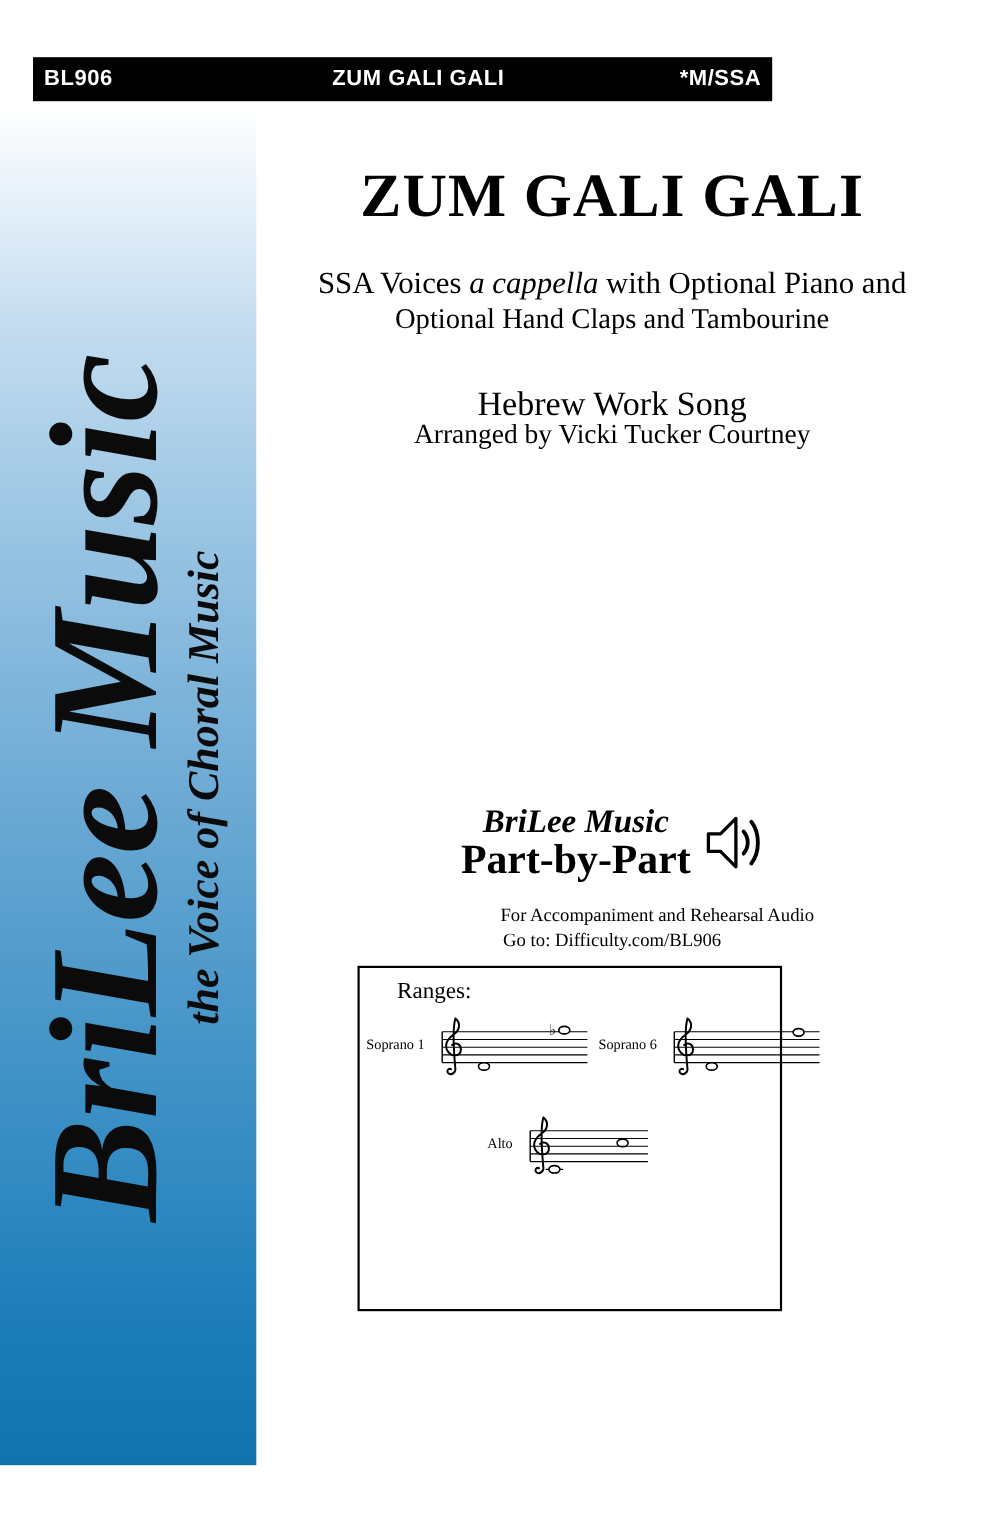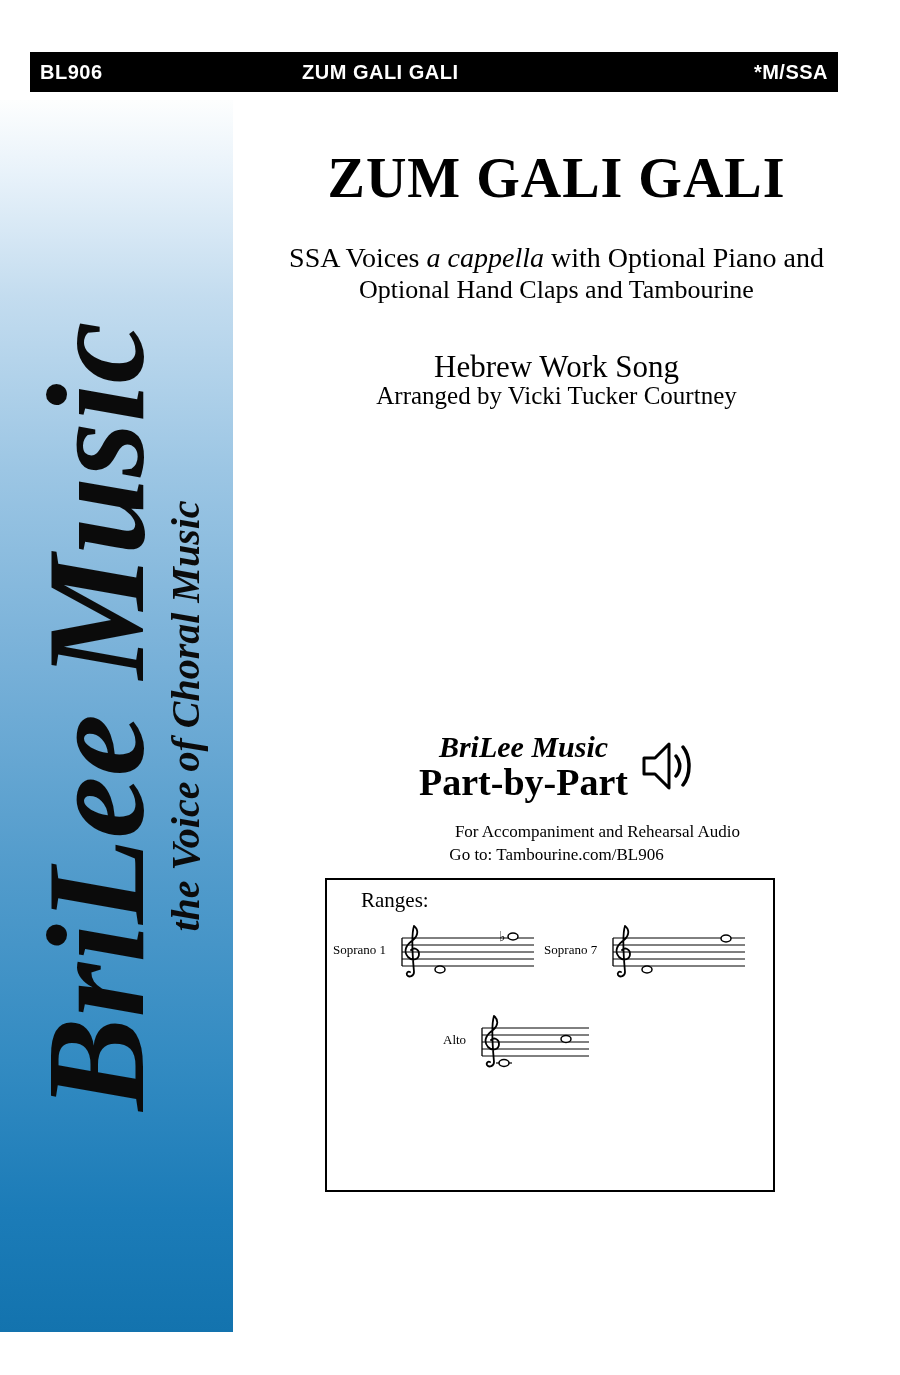--- a/index.html
+++ b/index.html
@@ -3,21 +3,21 @@
 <meta charset="utf-8">
 <style>
   html,body { margin:0; padding:0; }
   body {
     width:900px; height:1375px; position:relative; background:#ffffff;
     font-family:"Liberation Serif", serif; color:#000; overflow:hidden;
   }
 
   
   .header-bar {
-    position:absolute; left:30px; top:52px; width:808px; height:40px;
+    position:absolute; left:30px; top:52px; width:672px; height:40px;
     background:#000000; color:#ffffff;
     font-family:"Liberation Sans", sans-serif; font-weight:bold; font-size:20px;
   }
   .header-catalog { position:absolute; left:10px; top:50%; transform:translateY(-50%); letter-spacing:0.5px; }
   .header-title   { position:absolute; left:272px; top:50%; transform:translateY(-50%); letter-spacing:0.5px; }
   .header-voicing { position:absolute; right:10px; top:50%; transform:translateY(-50%); letter-spacing:0.5px; }
 
   
   .band {
     position:absolute; left:0; top:100px; width:233px; height:1232px; overflow:hidden;
@@ -54,21 +54,21 @@
     display:flex; justify-content:center; align-items:center; gap:10px;
   }
   .logo-text { text-align:center; }
   .logo-brand   { font-style:italic; font-weight:bold; font-size:30px; line-height:1.05; }
   .logo-product { font-weight:bold; font-size:38px; line-height:1.0;text-align:right; }
   .audio-line-1 { top:822px; font-size:17px;padding-left:41px; }
   .audio-line-2 { top:845px; font-size:17px; }
 
   
   .ranges-box {
-    position:absolute; left:325px; top:878px; width:450px; height:314px;
+    position:absolute; left:325px; top:878px; width:386px; height:314px;
     border:2px solid #000; box-sizing:border-box; background:#fff;
   }
   .ranges-heading { position:absolute; left:34px; top:8px; font-size:21px; }
   .staff-row { position:absolute; display:flex; align-items:center; }
   .row-sopranos { left:6px; top:38px; }
   .row-alto     { left:116px; top:128px;justify-content:center; }
   .staff-label { font-size:13px; margin-right:2px; white-space:nowrap; }
   .staff-label.second { margin-left:6px; }
   .ranges-details { position:absolute; left:34px; top:192px; font-size:20.5px; line-height:26px; text-align:left; }
 </style>
@@ -102,42 +102,42 @@
     <div class="logo-product">Part-by-Part</div>
   </div>
   <svg width="56" height="72" viewBox="0 0 56 72">
     <path d="M6 28 H17 L31 14 V58 L17 44 H6 Z" fill="none" stroke="#000" stroke-width="3" stroke-linejoin="round"></path>
     <path d="M38 26 C43 32 43 40 38 46" fill="none" stroke="#000" stroke-width="3.5" stroke-linecap="round"></path>
     <path d="M45 17 C53 27 53 45 45 55" fill="none" stroke="#000" stroke-width="3.5" stroke-linecap="round"></path>
   </svg>
 </div>
 
 <div class="cblock audio-line-1">For Accompaniment and Rehearsal Audio</div>
-<div class="cblock audio-line-2">Go to: Tambourine.com/BL906</div>
+<div class="cblock audio-line-2">Go to: Difficulty.com/BL906</div>
 
 <div class="ranges-box">
   <div class="ranges-heading">Ranges:</div>
 
   <div class="staff-row row-sopranos">
     <span class="staff-label">Soprano 1</span>
     <svg width="150" height="64" viewBox="0 0 150 64">
       <line x1="14" y1="20" x2="146" y2="20" stroke="#000" stroke-width="1"></line>
       <line x1="14" y1="27" x2="146" y2="27" stroke="#000" stroke-width="1"></line>
       <line x1="14" y1="34" x2="146" y2="34" stroke="#000" stroke-width="1"></line>
       <line x1="14" y1="41" x2="146" y2="41" stroke="#000" stroke-width="1"></line>
       <line x1="14" y1="48" x2="146" y2="48" stroke="#000" stroke-width="1"></line>
       <line x1="14" y1="20" x2="14" y2="48" stroke="#000" stroke-width="1.3"></line>
       <g>
         <path d="M26 8 C31 12 30 18 25 22 C18 27 15 33 20 39 C25 44 31 41 31 36 C31 31 26 29 23 32 M26 8 C24 14 24 32 26 54 C26 58 21 60 19 57 C18 55 20 53 22 54" fill="none" stroke="#000" stroke-width="1.8" stroke-linecap="round"></path>
       </g>
       <ellipse cx="52" cy="51.5" rx="5" ry="3.4" fill="#fff" stroke="#000" stroke-width="1.5"></ellipse>
       <text x="111" y="23" font-size="14" font-family="DejaVu Sans, sans-serif">♭</text>
       <ellipse cx="125" cy="18.5" rx="5" ry="3.4" fill="#fff" stroke="#000" stroke-width="1.5"></ellipse>
     </svg>
-    <span class="staff-label second">Soprano 7</span>
+    <span class="staff-label second">Soprano 6</span>
     <svg width="150" height="64" viewBox="0 0 150 64">
       <line x1="14" y1="20" x2="146" y2="20" stroke="#000" stroke-width="1"></line>
       <line x1="14" y1="27" x2="146" y2="27" stroke="#000" stroke-width="1"></line>
       <line x1="14" y1="34" x2="146" y2="34" stroke="#000" stroke-width="1"></line>
       <line x1="14" y1="41" x2="146" y2="41" stroke="#000" stroke-width="1"></line>
       <line x1="14" y1="48" x2="146" y2="48" stroke="#000" stroke-width="1"></line>
       <line x1="14" y1="20" x2="14" y2="48" stroke="#000" stroke-width="1.3"></line>
       <g>
         <path d="M26 8 C31 12 30 18 25 22 C18 27 15 33 20 39 C25 44 31 41 31 36 C31 31 26 29 23 32 M26 8 C24 14 24 32 26 54 C26 58 21 60 19 57 C18 55 20 53 22 54" fill="none" stroke="#000" stroke-width="1.8" stroke-linecap="round"></path>
       </g>

